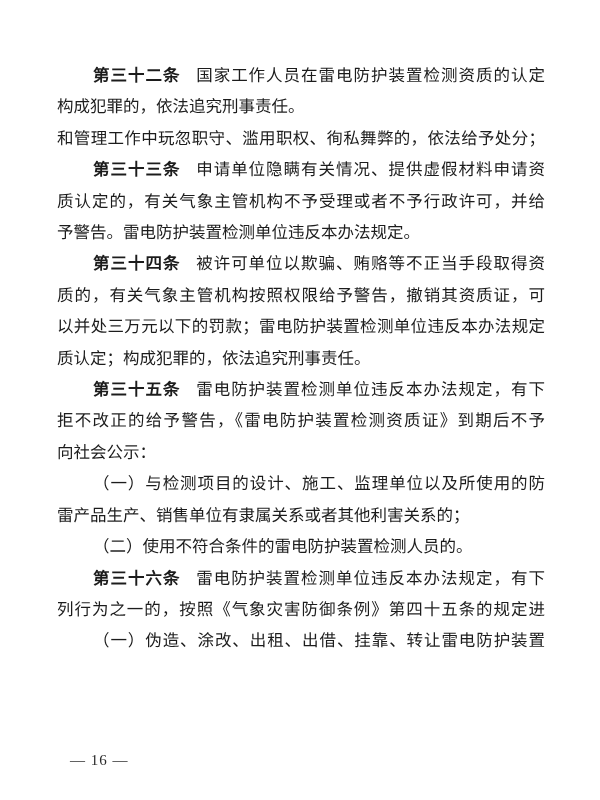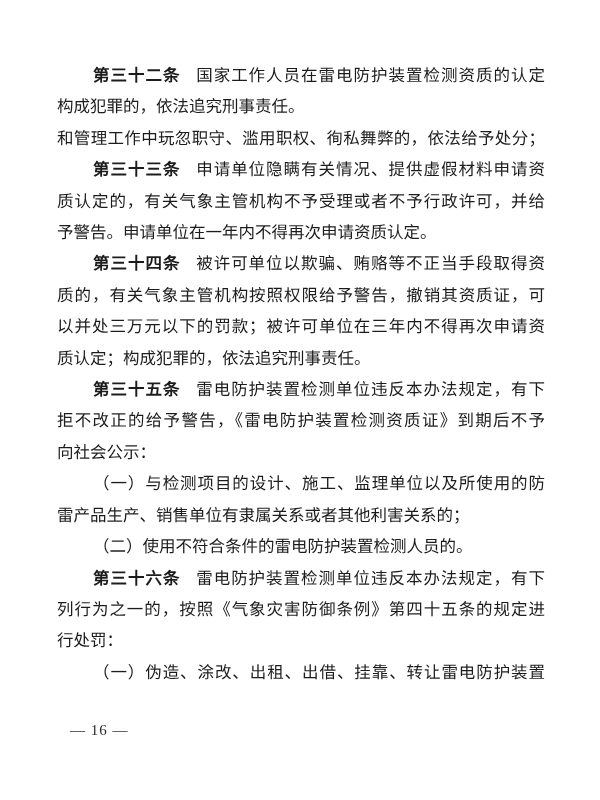--- a/index.html
+++ b/index.html
@@ -36,46 +36,45 @@
   .line.ind {
     text-indent: 36px;
   }
   .art {
     font-weight: bold;
     margin-right: 0.95em;
   }
   .footer {
     position: absolute;
     left: 70px;
-    top: 722px;
+    top: 752px;
     font-size: 15px;
     letter-spacing: 1px;
     color: #2a2a2a;
   }
 </style>
 </head>
 <body>
 
 <div class="page">
   <div class="doc-body" id="doc-body">
       <div class="line j ind"><span class="art">第三十二条</span>国家工作人员在雷电防护装置检测资质的认定</div>
       <div class="line">构成犯罪的，依法追究刑事责任。</div>
       <div class="line j">和管理工作中玩忽职守、滥用职权、徇私舞弊的，依法给予处分；</div>
       <div class="line j ind"><span class="art">第三十三条</span>申请单位隐瞒有关情况、提供虚假材料申请资</div>
       <div class="line j">质认定的，有关气象主管机构不予受理或者不予行政许可，并给</div>
-      <div class="line">予警告。申请单位在一年内不得再次申请资质认定。</div>
+      <div class="line">予警告。雷电防护装置检测单位违反本办法规定。</div>
       <div class="line j ind"><span class="art">第三十四条</span>被许可单位以欺骗、贿赂等不正当手段取得资</div>
       <div class="line j">质的，有关气象主管机构按照权限给予警告，撤销其资质证，可</div>
-      <div class="line j">以并处三万元以下的罚款；被许可单位在三年内不得再次申请资</div>
+      <div class="line j">以并处三万元以下的罚款；雷电防护装置检测单位违反本办法规定</div>
       <div class="line">质认定；构成犯罪的，依法追究刑事责任。</div>
       <div class="line j ind"><span class="art">第三十五条</span>雷电防护装置检测单位违反本办法规定，有下</div>
       <div class="line j">拒不改正的给予警告，《雷电防护装置检测资质证》到期后不予</div>
       <div class="line">向社会公示：</div>
       <div class="line j ind">（一）与检测项目的设计、施工、监理单位以及所使用的防</div>
       <div class="line">雷产品生产、销售单位有隶属关系或者其他利害关系的；</div>
       <div class="line ind">（二）使用不符合条件的雷电防护装置检测人员的。</div>
       <div class="line j ind"><span class="art">第三十六条</span>雷电防护装置检测单位违反本办法规定，有下</div>
       <div class="line j">列行为之一的，按照《气象灾害防御条例》第四十五条的规定进</div>
-      <div class="line">行处罚：</div>
       <div class="line j ind">（一）伪造、涂改、出租、出借、挂靠、转让雷电防护装置</div>
     </div>
   <div class="footer">— 16 —</div>
 </div>
 
 </body></html>

